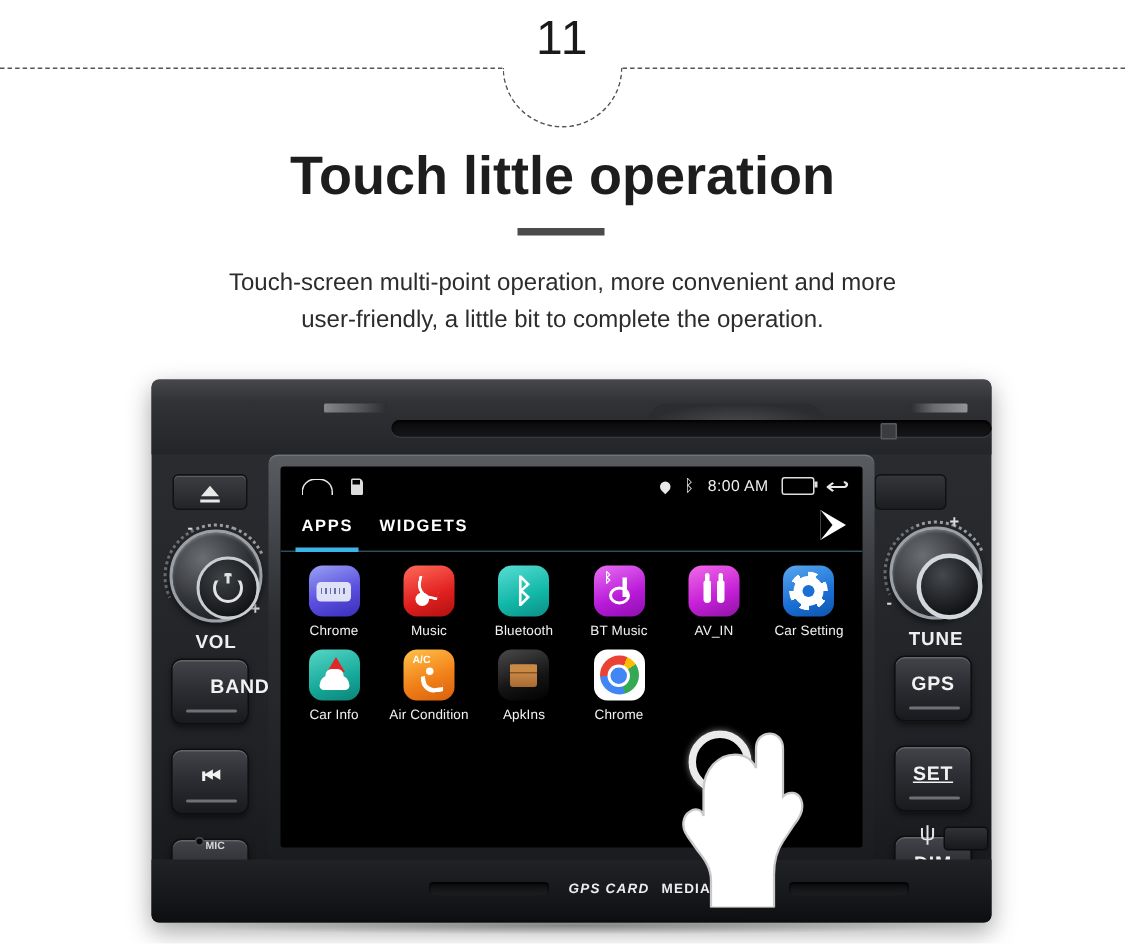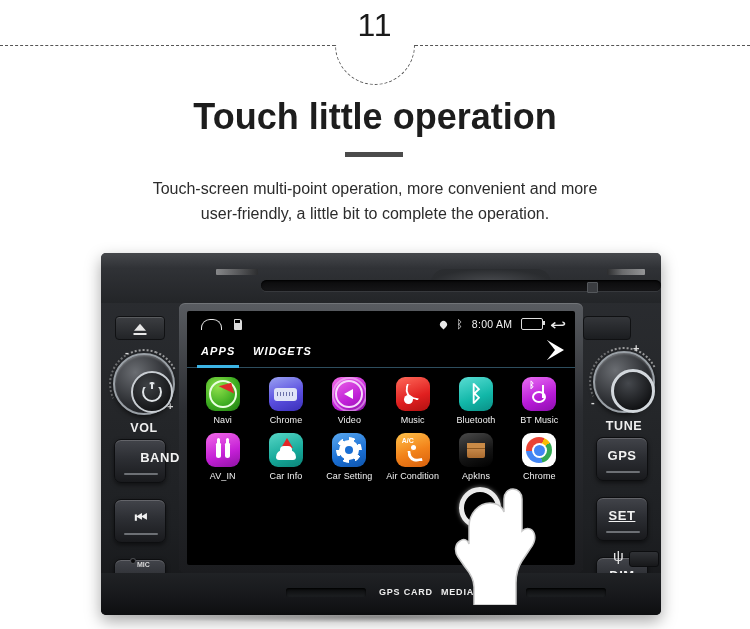--- a/index.html
+++ b/index.html
@@ -213,21 +213,21 @@
   .sd-ico{width:8px;height:11px;background:#dcdcdc;border-radius:1px 3px 1px 1px;position:relative;}
   .sd-ico:before{content:"";position:absolute;left:1px;top:1px;width:5px;height:3px;
     background:#000;}
   .pin-ico{width:7px;height:7px;border-radius:50% 50% 50% 0;transform:rotate(-45deg);
     background:#e9e9e9;}
   .clock{color:#f0f0f0;font-size:10.5px;letter-spacing:.3px;}
   .batt{width:20px;height:10px;border:1.5px solid #dedede;border-radius:2px;position:relative;}
   .batt:after{content:"";position:absolute;right:-3px;top:2px;width:2px;height:4px;background:#dedede;}
   .back-ico{color:#e9e9e9;font-size:15px;line-height:13px;transform:scaleX(1.3);}
 
-  .tabs{position:absolute;left:0;top:26px;width:100%;height:28px;font-style:italic;}
+  .tabs{position:absolute;left:0;top:26px;width:100%;height:28px;}
   .tab{
     position:absolute;top:0;height:28px;line-height:28px;
     color:#fff;font-size:11px;font-weight:700;letter-spacing:1.1px;
   }
   .tab.a{left:14px;}
   .tab.b{left:66px;}
   .tab-underline{position:absolute;left:10px;top:54px;width:42px;height:2.5px;background:#3cb4e5;}
   .tab-rail{position:absolute;left:0;top:55.5px;width:100%;height:1px;background:#2d4d5e;}
   .play-ico{
     position:absolute;right:11px;top:29px;width:0;height:0;
@@ -404,21 +404,21 @@
   <div class="mic-lab" style="left:36px;bottom:47px;">MIC</div>
   <div class="reset-lab" style="left:10px;bottom:30px;">RESET</div>
   <div class="reset-slot" style="left:10px;bottom:22px;"></div>
 
   <div class="usb-glyph" style="left:512px;bottom:52px;">ψ</div>
   <div class="usb-port" style="left:528px;bottom:48px;"></div>
   <div class="right-slot" style="left:512px;bottom:14px;"></div>
 
   <div class="bottom-strip">
     <div class="card-slot" style="left:185px;width:80px;"></div>
-    <div class="card-lab" style="left:278px;">GPS CARD</div>
+    <div class="card-lab" style="left:278px;font-style:italic;">GPS CARD</div>
     <div class="card-lab" style="left:340px;">MEDIA CARD</div>
     <div class="card-slot" style="left:425px;width:80px;"></div>
   </div>
 
   <div class="screen-frame">
     <div class="screen">
 
       <div class="statusbar">
         <div class="sb-left">
           <div class="home-ico"></div>
@@ -436,43 +436,28 @@
       <div class="tabs">
         <div class="tab a">APPS</div>
         <div class="tab b">WIDGETS</div>
       </div>
       <div class="tab-rail"></div>
       <div class="tab-underline"></div>
       <div class="play-ico"></div>
 
       <div class="grid">
 
-        <div class="app">
-          <div class="app-ico ic-navi">
-            <div class="ring"></div>
-            <div class="arrow"></div>
-          </div>
-          <div class="app-lab">Navi</div>
-        </div>
 
         <div class="app">
           <div class="app-ico ic-radio">
             <div class="body"></div>
           </div>
           <div class="app-lab">Chrome</div>
         </div>
 
-        <div class="app">
-          <div class="app-ico ic-video">
-            <div class="o2"></div>
-            <div class="o1"></div>
-            <div class="tri"></div>
-          </div>
-          <div class="app-lab">Video</div>
-        </div>
 
         <div class="app">
           <div class="app-ico ic-music">
             <div class="note"></div>
             <div class="dot"></div>
           </div>
           <div class="app-lab">Music</div>
         </div>
 
         <div class="app">
@@ -495,32 +480,32 @@
 
         <div class="app">
           <div class="app-ico ic-avin">
             <div class="plug"></div>
             <div class="plug"></div>
           </div>
           <div class="app-lab">AV_IN</div>
         </div>
 
         <div class="app">
+          <div class="app-ico ic-set">
+            <div class="gear"></div>
+          </div>
+          <div class="app-lab">Car Setting</div>
+        </div>
+
+        <div class="app">
           <div class="app-ico ic-info">
             <div class="warn"></div>
             <div class="car"></div>
           </div>
           <div class="app-lab">Car Info</div>
-        </div>
-
-        <div class="app">
-          <div class="app-ico ic-set">
-            <div class="gear"></div>
-          </div>
-          <div class="app-lab">Car Setting</div>
         </div>
 
         <div class="app">
           <div class="app-ico ic-ac">
             <span class="ac-t">A/C</span>
             <div class="man"></div>
           </div>
           <div class="app-lab">Air Condition</div>
         </div>
 

